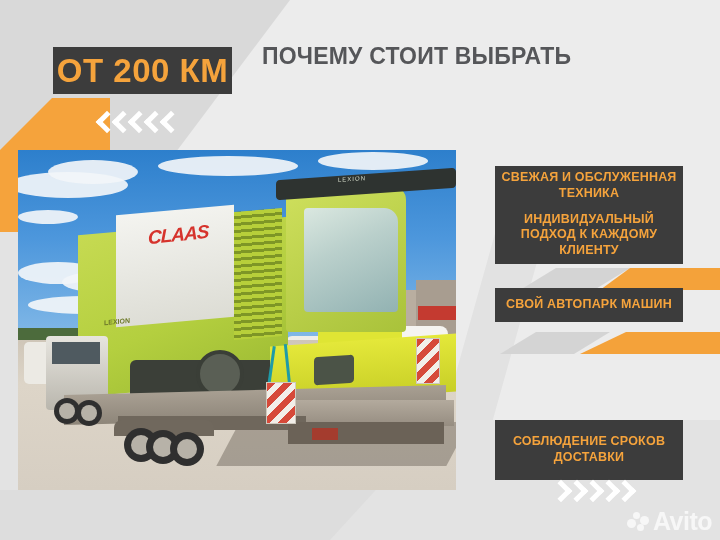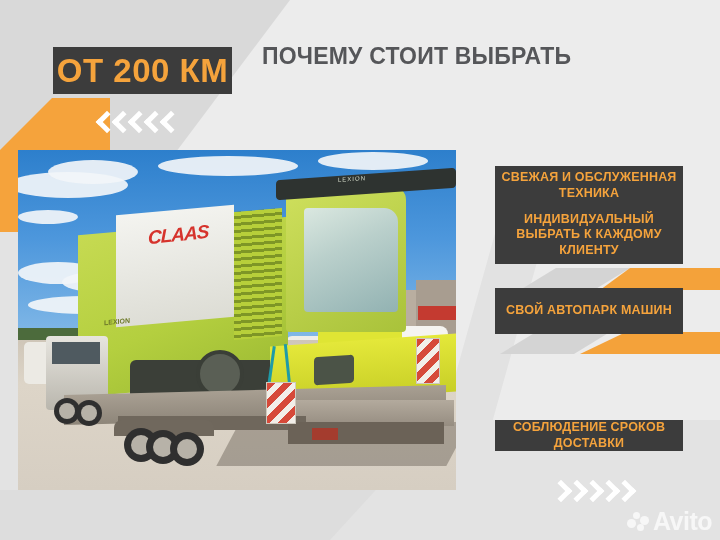--- a/index.html
+++ b/index.html
@@ -470,23 +470,23 @@
     font-size: 12.5px;
     font-weight: bold;
     line-height: 1.25;
     letter-spacing: 0.2px;
     z-index: 6;
     padding: 0 6px;
     box-sizing: border-box;
   }
   .f1 { top: 138px; height: 40px; margin-top: 28px; }
   .f2 { top: 206px; height: 58px; }
-  .f3 { top: 288px; height: 46px; }
+  .f3 { top: 288px; height: 34px; }
   .f4 { top: 352px; height: 58px; }
-  .f5 { top: 420px; height: 31px; }
+  .f5 { top: 420px; height: 60px; }
 
   
   .avito {
     position: absolute;
     right: 8px; bottom: 6px;
     display: flex;
     align-items: center;
     gap: 4px;
     opacity: .85;
     z-index: 8;
@@ -602,21 +602,21 @@
     <div class="strap st1"></div>
     <div class="strap st2"></div>
     <div class="warn warn1"></div>
     <div class="warn warn2"></div>
   </div>
 
   <div class="feature f1">
     <span>СВЕЖАЯ И ОБСЛУЖЕННАЯ ТЕХНИКА</span>
   </div>
   <div class="feature f2">
-    <span>ИНДИВИДУАЛЬНЫЙ ВЫБРАТЬ К КАЖДОМУ КЛИЕНТУ</span>
+    <span>ИНДИВИДУАЛЬНЫЙ ПОДХОД К КАЖДОМУ КЛИЕНТУ</span>
   </div>
   <div class="feature f3">
     <span>СВОЙ АВТОПАРК МАШИН</span>
   </div>
   <div class="feature f5">
     <span>СОБЛЮДЕНИЕ СРОКОВ ДОСТАВКИ</span>
   </div>
 
   <div class="chev-group chev-right">
     <span class="chev"></span>

